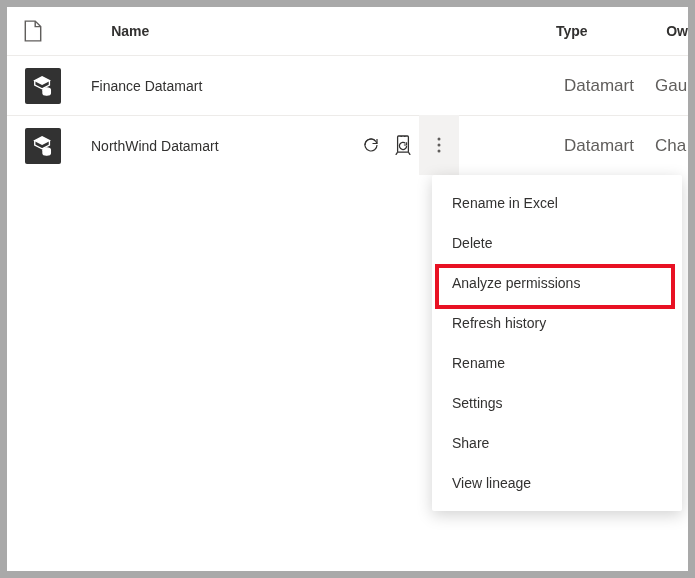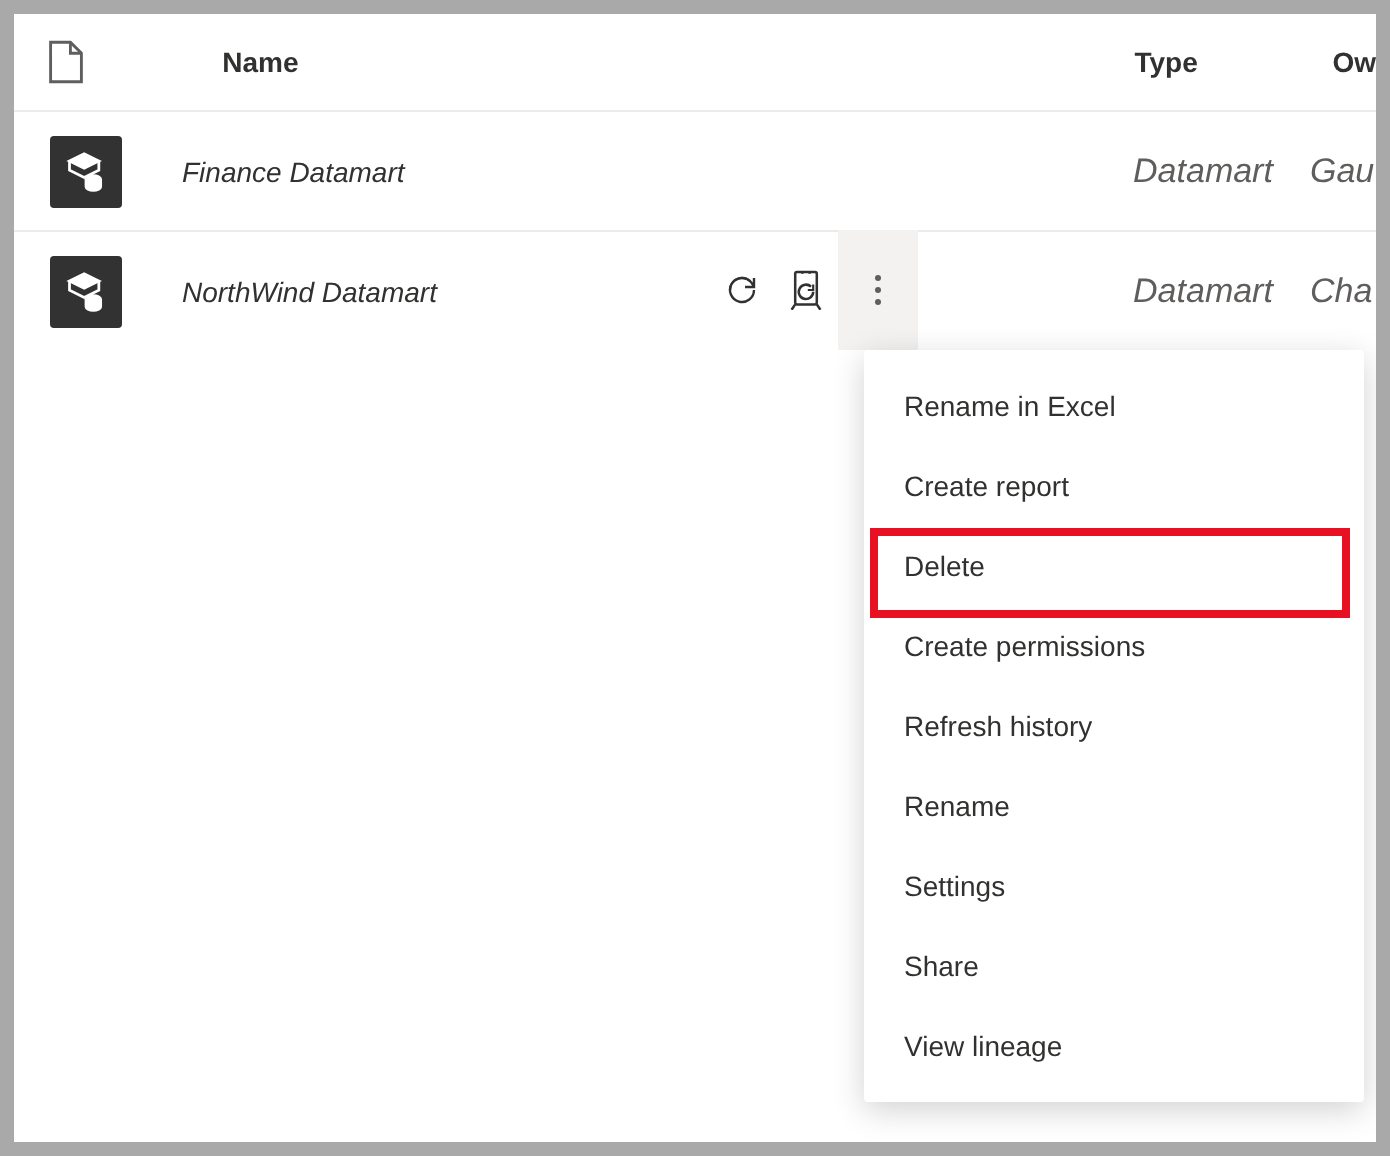--- a/index.html
+++ b/index.html
@@ -46,35 +46,33 @@
     .actions-col {
       width: 60px;
       display: flex;
       align-items: center;
       justify-content: flex-end;
       gap: 6px;
     }
     .type-col {
       width: 155px;
       padding-left: 80px;
-      text-align: center;
     }
     .owner-col {
       flex: 1;
       padding-left: 0;
       margin-left: 16px;
     }
     .data-row {
       display: flex;
       align-items: center;
       height: 60px;
       border-top: 1px solid #edebe9;
       font-size: 14px;
       color: #323130;
-      font-style: italic;
     }
     .data-row .type-col,
     .data-row .owner-col {
       color: #605e5c;
       font-size: 17px;
     }
     .file-icon {
       width: 18px;
       height: 22px;
     }
@@ -219,23 +217,22 @@
       <svg width="4" height="16" viewBox="0 0 4 16" fill="#605e5c">
         <circle cx="2" cy="2" r="1.5"></circle>
         <circle cx="2" cy="8" r="1.5"></circle>
         <circle cx="2" cy="14" r="1.5"></circle>
       </svg>
     </div>
   </div>
 
   <div class="context-menu">
     <div class="menu-item">Rename in Excel</div>
-    <div class="menu-item">Create report</div>
     <div class="menu-item">Delete</div>
-    <div class="menu-item">Create permissions</div>
+    <div class="menu-item">Analyze permissions</div>
     <div class="menu-item">Refresh history</div>
     <div class="menu-item">Rename</div>
     <div class="menu-item">Settings</div>
     <div class="menu-item">Share</div>
     <div class="menu-item">View lineage</div>
   </div>
 
   <div class="highlight-box"></div>
 
 </div>

